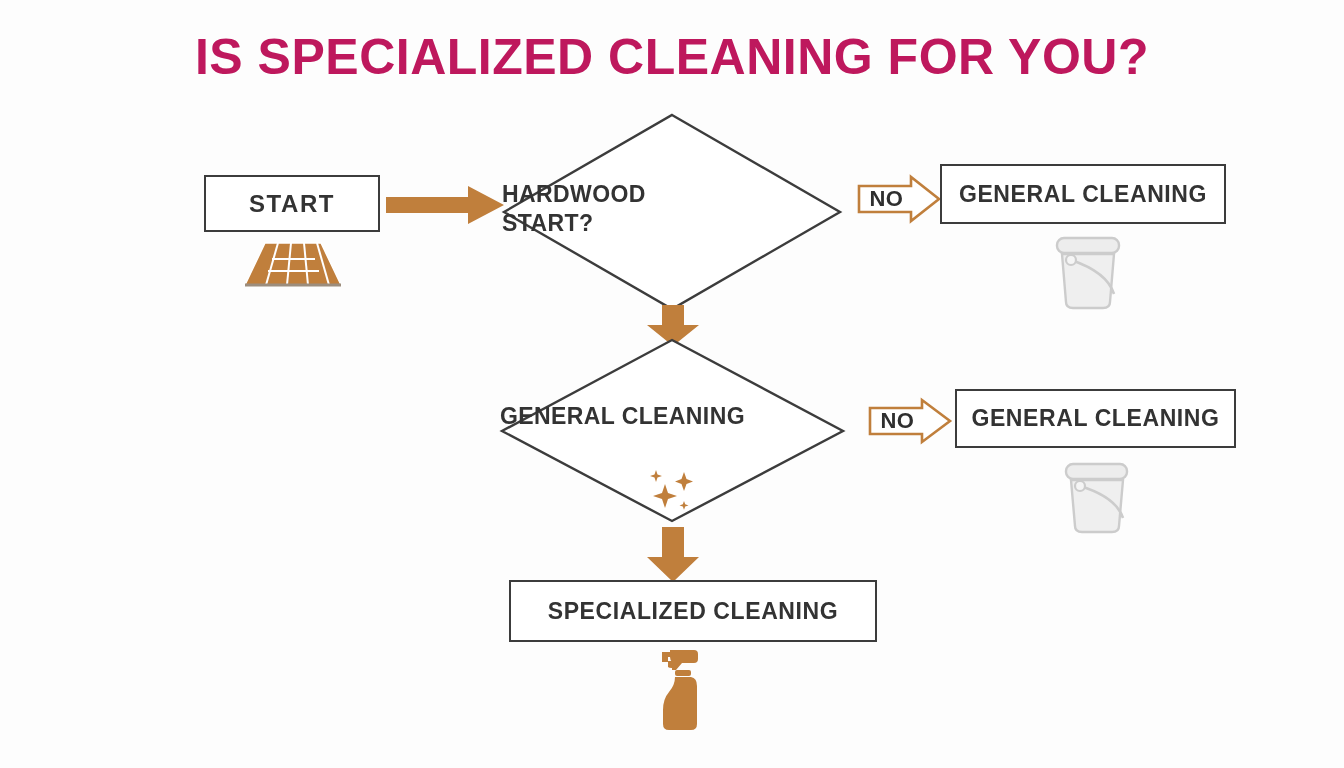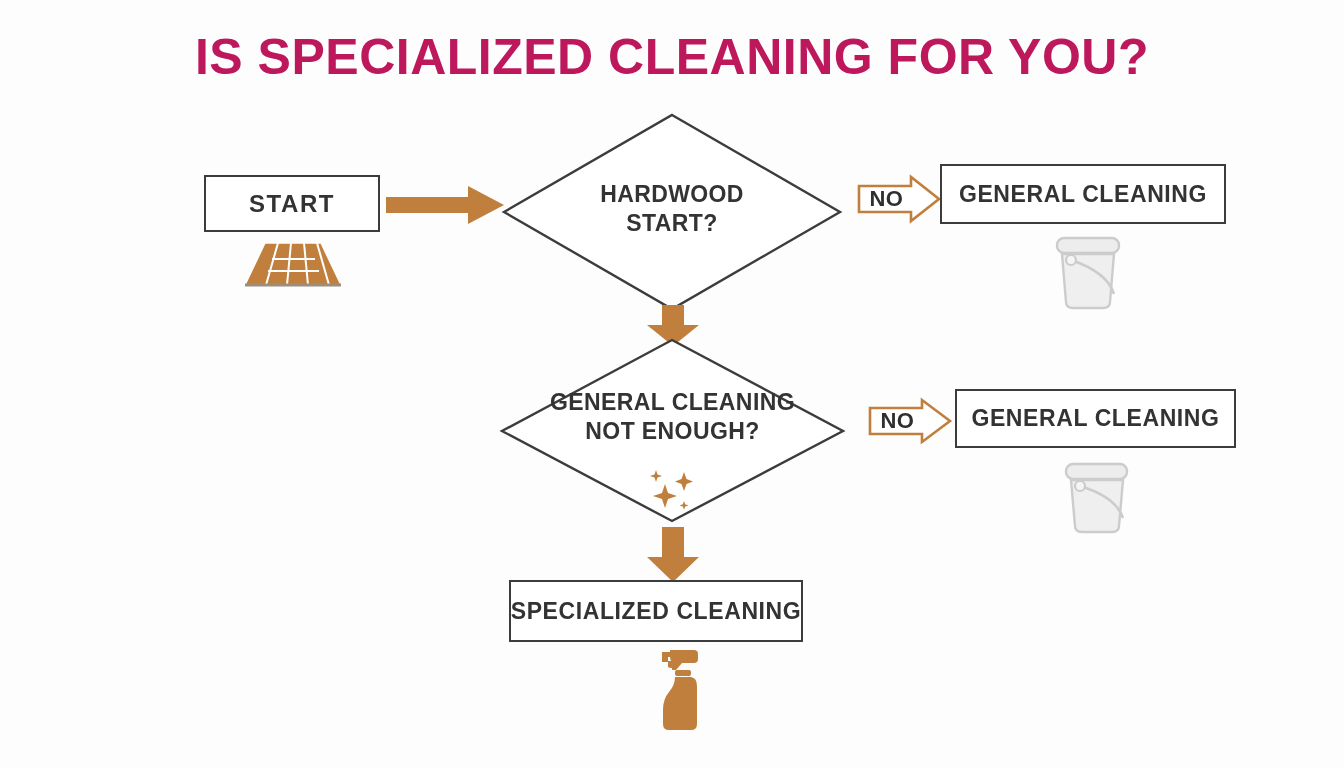--- a/index.html
+++ b/index.html
@@ -51,39 +51,39 @@
     color: #333333;
     letter-spacing: 0.6px;
     white-space: nowrap;
   }
 
   #start-box      { left: 204px; top: 175px; width: 176px; height: 57px; }
   #start-box .node-label { font-size: 24px; letter-spacing: 1.6px; }
 
   #gc1-box        { left: 940px; top: 164px; width: 286px; height: 60px; }
   #gc2-box        { left: 955px; top: 389px; width: 281px; height: 59px; }
-  #spec-box       { left: 509px; top: 580px; width: 294px; height: 62px; }
+  #spec-box       { left: 509px; top: 580px; width: 368px; height: 62px; }
 
   
   .diamond-wrap {
     position: absolute;
   }
   .diamond-wrap svg {
     display: block;
     overflow: visible;
   }
   .diamond-text {
     position: absolute;
     left: 0;
     top: 0;
     width: 100%;
     height: 100%;
     display: flex;
     flex-direction: column;
-    align-items: center;
+    align-items: flex-start;
     justify-content: center;
     pointer-events: none;
   }
   .diamond-text .dline {
     font-size: 23px;
     font-weight: bold;
     color: #333333;
     letter-spacing: 0.4px;
     line-height: 1.25;
     white-space: nowrap;
@@ -200,21 +200,20 @@
       <polygon points="17,0 39,0 39,20 54,20 28,41 2,20 17,20" fill="#C07F3C"></polygon>
     </svg>
   </div>
 
   <div class="diamond-wrap" id="diamond2">
     <svg viewBox="0 0 345 185" width="345" height="185">
       <polygon points="172,2 343,93 172,183 2,93" fill="#ffffff" stroke="#3c3c3c" stroke-width="2.4"></polygon>
     </svg>
     <div class="diamond-text">
       <span class="dline">GENERAL CLEANING</span>
-      <span class="dline">NOT ENOUGH?</span>
     </div>
   </div>
 
   <div class="icon" id="sparkles">
     <svg viewBox="0 0 62 44" width="62" height="44">
       <path d="M22 16 L25 25 L34 28 L25 31 L22 40 L19 31 L10 28 L19 25 Z" fill="#C07F3C"></path>
       <path d="M41 4 L43.5 11 L50 13.5 L43.5 16 L41 23 L38.5 16 L32 13.5 L38.5 11 Z" fill="#C07F3C"></path>
       <path d="M13 2 L14.5 6.5 L19 8 L14.5 9.5 L13 14 L11.5 9.5 L7 8 L11.5 6.5 Z" fill="#C07F3C"></path>
       <path d="M41 33 L42.2 36.2 L45.5 37.4 L42.2 38.6 L41 41.8 L39.8 38.6 L36.5 37.4 L39.8 36.2 Z" fill="#C07F3C"></path>
     </svg>

